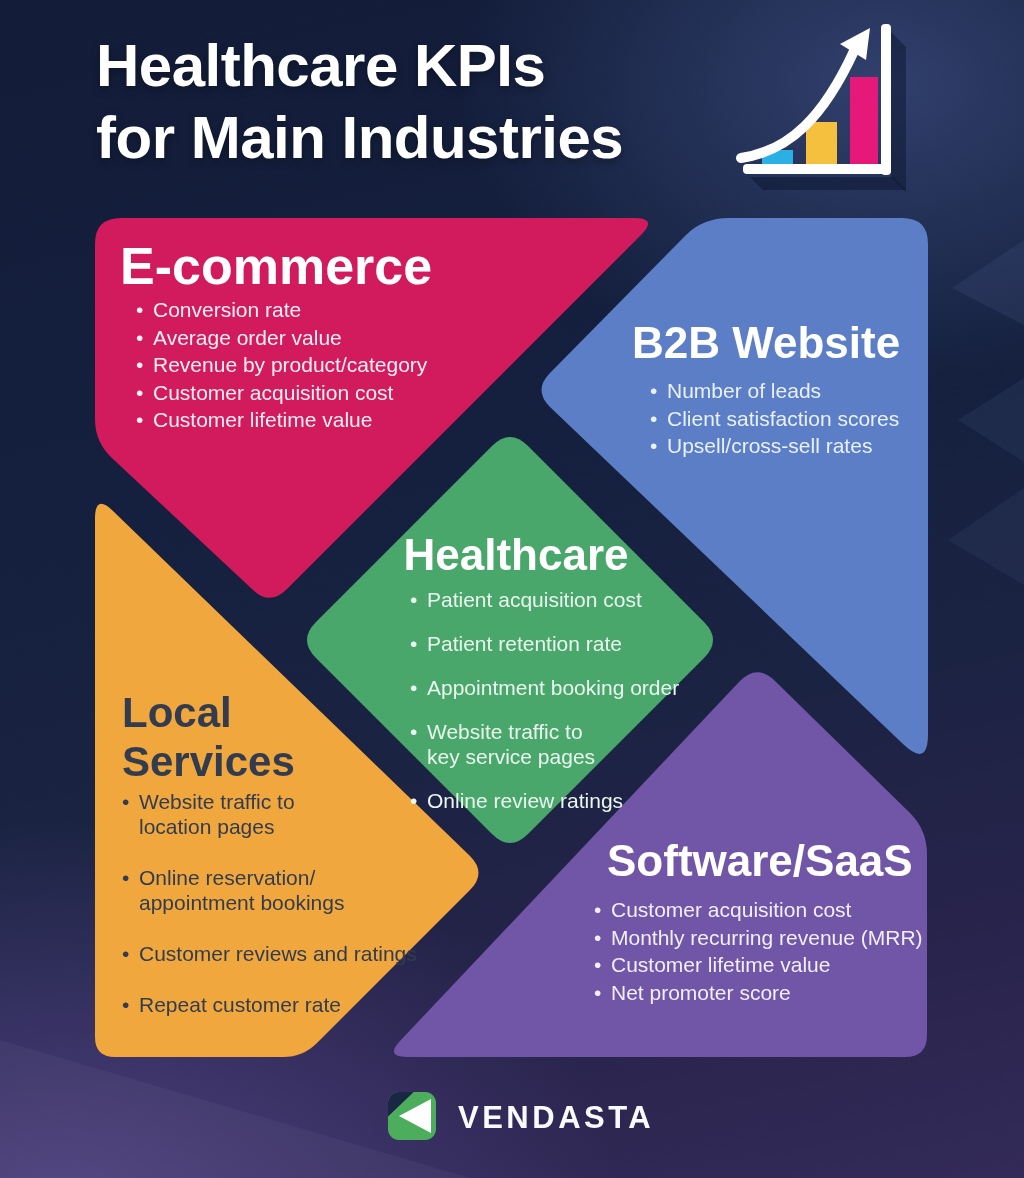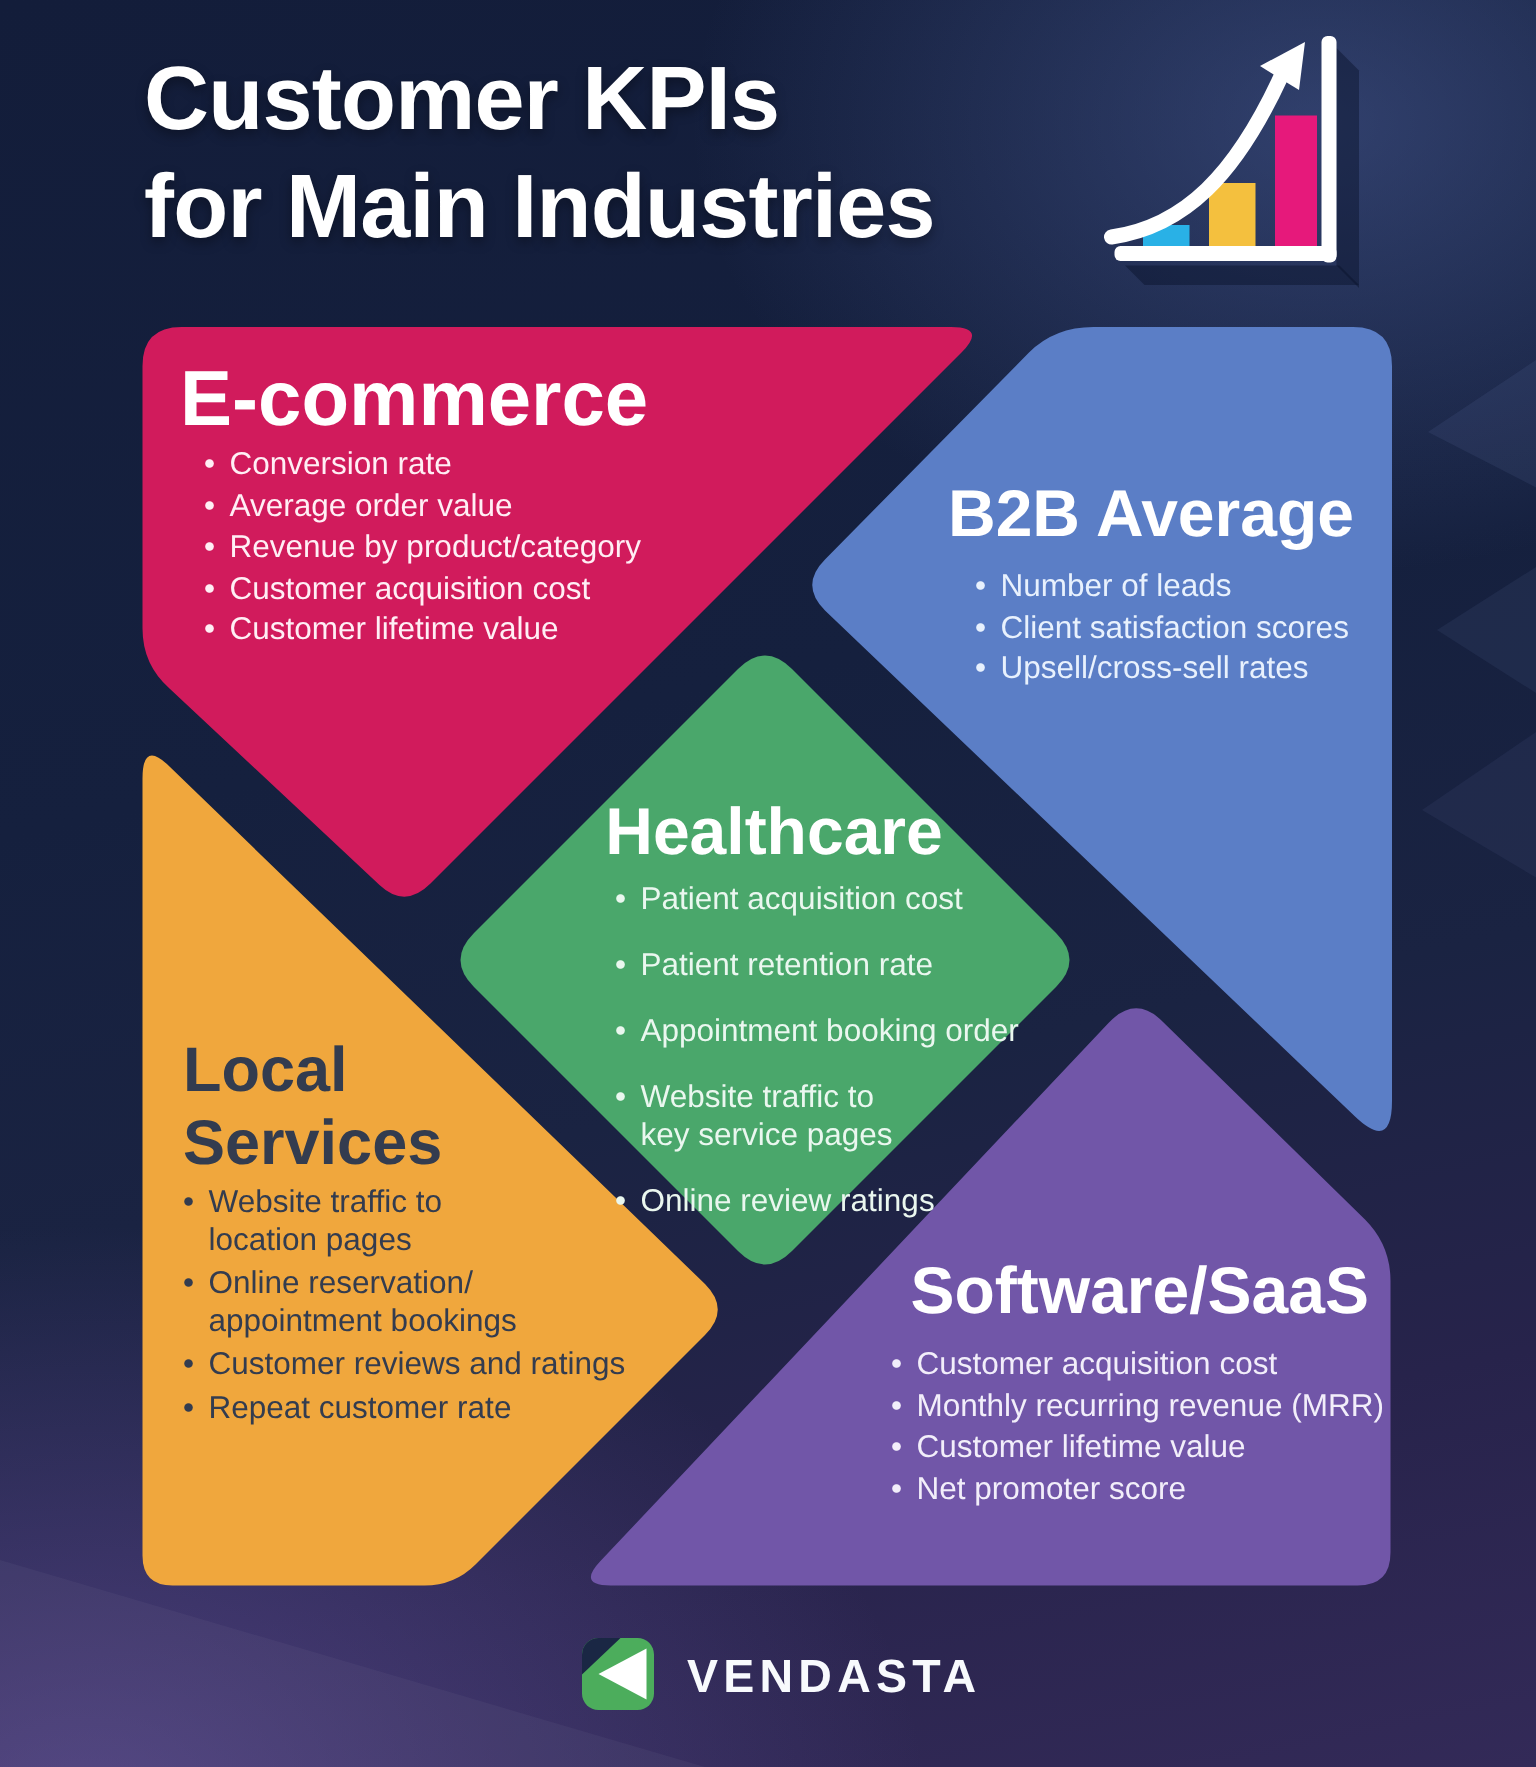--- a/index.html
+++ b/index.html
@@ -36,21 +36,21 @@
   .l-b2b   {left:650px;top:377px;width:300px;color:#e8f1fd;line-height:27.5px;}
 
   .t-health{left:346px;top:530px;width:340px;text-align:center;}
   .t-health h2{font-size:44px;color:#ffffff;}
   .l-health{left:410px;top:587px;width:320px;color:#eaf7ef;line-height:25px;}
   .l-health li + li{margin-top:19px;}
 
   .t-local {left:122px;top:688px;width:235px;}
   .t-local h2{font-size:42px;line-height:49px;color:#333c4f;}
   .l-local {left:122px;top:789px;width:335px;color:#333c4f;line-height:25px;}
-  .l-local li + li{margin-top:4px;}
+  .l-local li + li{margin-top:26px;}
 
   .t-saas  {left:572px;top:836px;margin-left:35px;}
   .t-saas h2{font-size:44px;color:#ffffff;}
   .l-saas  {left:594px;top:896px;width:380px;color:#f2eefa;line-height:27.5px;}
 
   
   .brand-text{
     left:458px;top:1100px;
     color:#f8fafd;font-size:31px;font-weight:bold;letter-spacing:3.5px;
   }
@@ -95,40 +95,40 @@
         </clipPath>
       <rect x="388" y="1092" width="48" height="48" rx="11" fill="#4cad5c"></rect>
       <g clip-path="url(#logoClip)">
         <polygon points="380,1086 420,1086 380,1124" fill="#1a2744"></polygon>
         <polygon points="431,1099 431,1133 399,1116" fill="#ffffff"></polygon>
       </g>
     </g>
   </svg>
 
   <header class="abs main-title">
-    <div>Customer KPIs</div>
+    <div>Healthcare KPIs</div>
     <div>for Main Industries</div>
   </header>
 
   <section class="panel">
     <div class="abs t-ecom">
         <h2>E-commerce</h2>
       </div>
     <ul class="abs l-ecom">
         <li>Conversion rate</li>
         <li>Average order value</li>
         <li>Revenue by product/category</li>
         <li>Customer acquisition cost</li>
         <li>Customer lifetime value</li>
       </ul>
   </section>
 
   <section class="panel">
     <div class="abs t-b2b">
-        <h2>B2B Average</h2>
+        <h2>B2B Website</h2>
       </div>
     <ul class="abs l-b2b">
         <li>Number of leads</li>
         <li>Client satisfaction scores</li>
         <li>Upsell/cross-sell rates</li>
       </ul>
   </section>
 
   <section class="panel">
     <div class="abs t-health">

